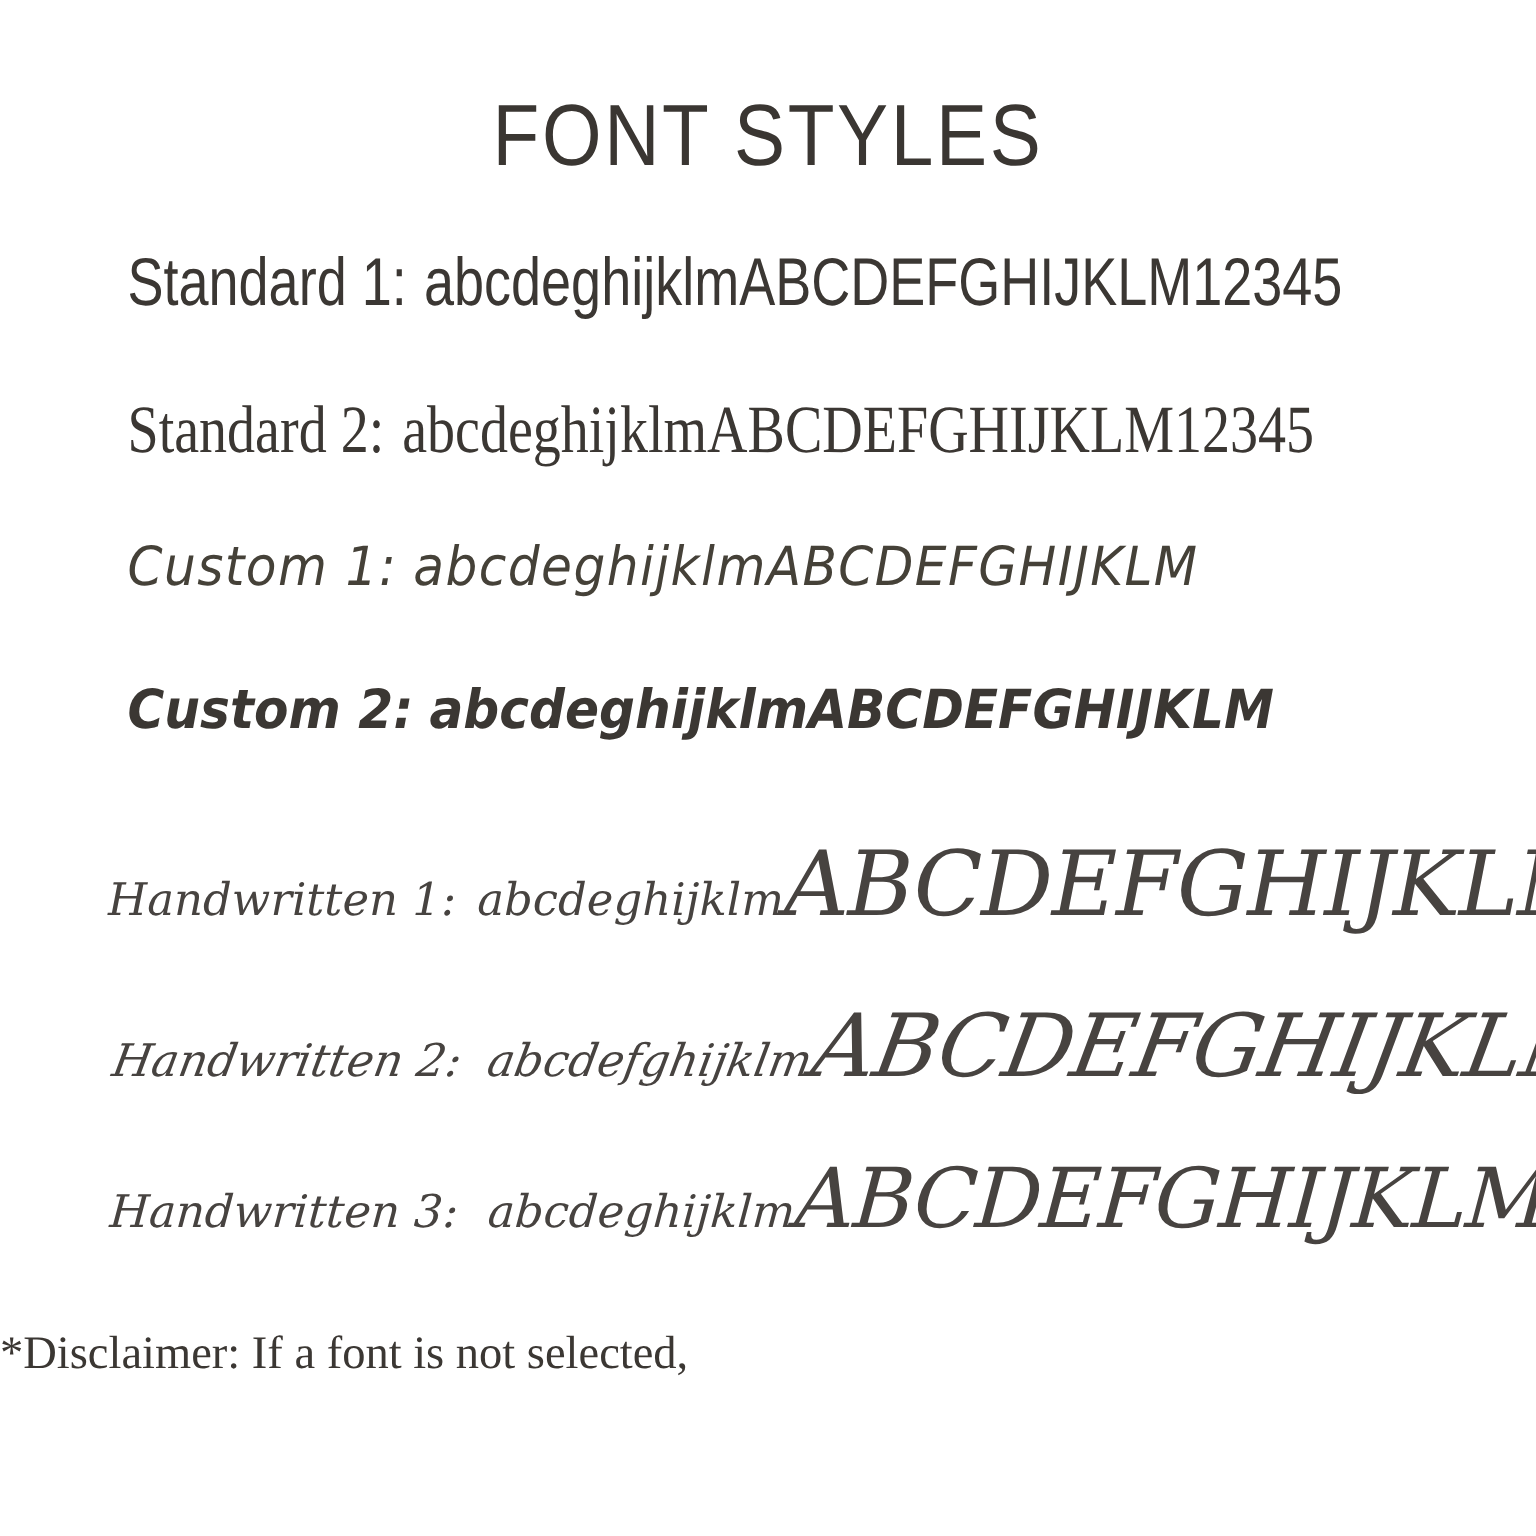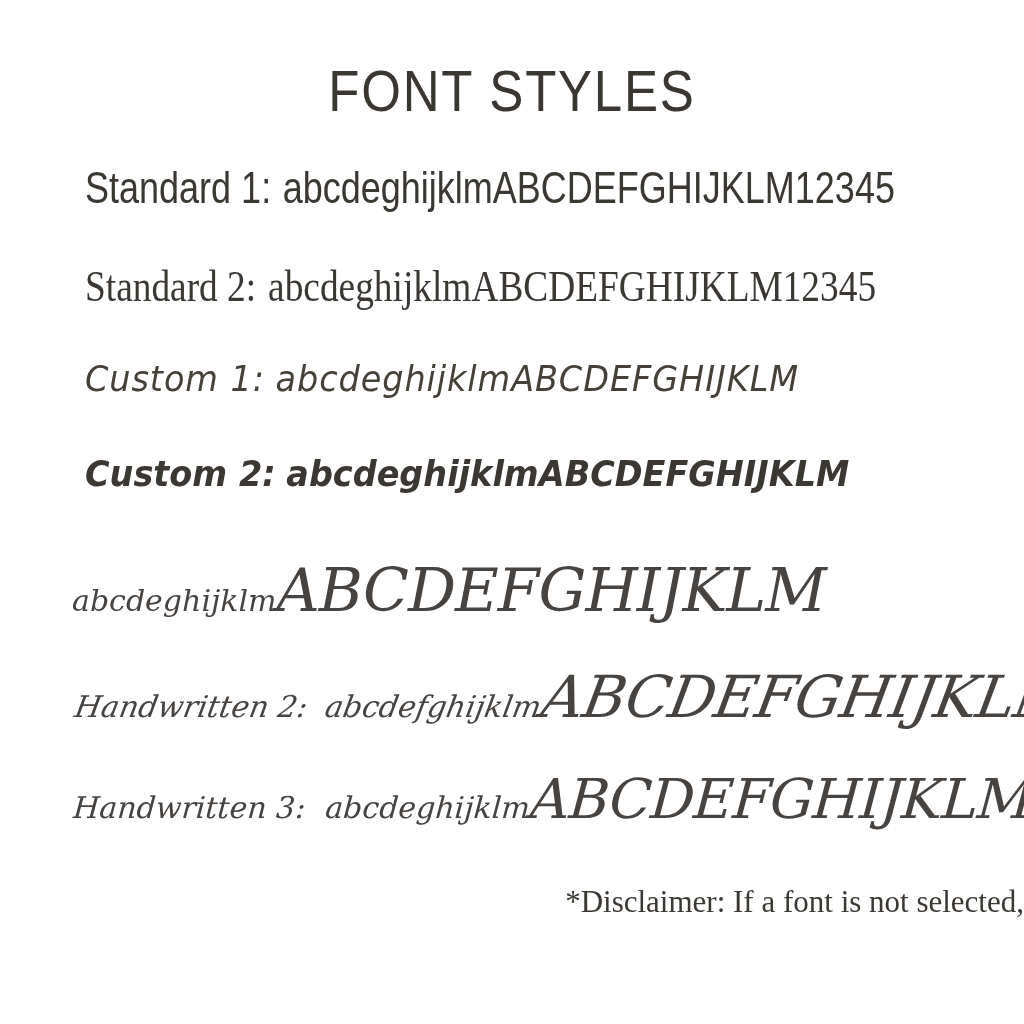--- a/index.html
+++ b/index.html
@@ -85,21 +85,21 @@
   .row-hand2 .upper { font-size: 58px; }
   .row-hand2 .label { margin-right: 18px; }
 
   .row-hand3 { top: 772px; left: 72px; transform: skewX(-4deg); transform-origin: left bottom; }
   .row-hand3 .upper { font-size: 55px; }
   .row-hand3 .label { margin-right: 20px; }
 
   
   .disclaimer {
     position: absolute; top: 882px; left: 0; width: 1024px;
-    text-align: right;
+    text-align: left;
     font-family: "Liberation Serif", serif;
     font-size: 31px;
     color: #3b3733;
     line-height: 1.32;
   }
 </style>
 </head>
 <body>
 
 <div class="canvas">
@@ -126,20 +126,21 @@
     <span class="upper">ABCDEFGHIJKLM</span>
   </div>
 
   <div class="row row-custom2">
     <span class="label">Custom 2:</span>
     <span class="lower">abcdeghijklm</span>
     <span class="upper">ABCDEFGHIJKLM</span>
   </div>
 
   <div class="row row-hand row-hand1">
+    <span class="label">Handwritten 1:</span>
     <span class="lower">abcdeghijklm</span>
     <span class="upper">ABCDEFGHIJKLM</span>
   </div>
 
   <div class="row row-hand row-hand2">
     <span class="label">Handwritten 2:</span>
     <span class="lower">abcdefghijklm</span>
     <span class="upper">ABCDEFGHIJKLM</span>
   </div>
 

